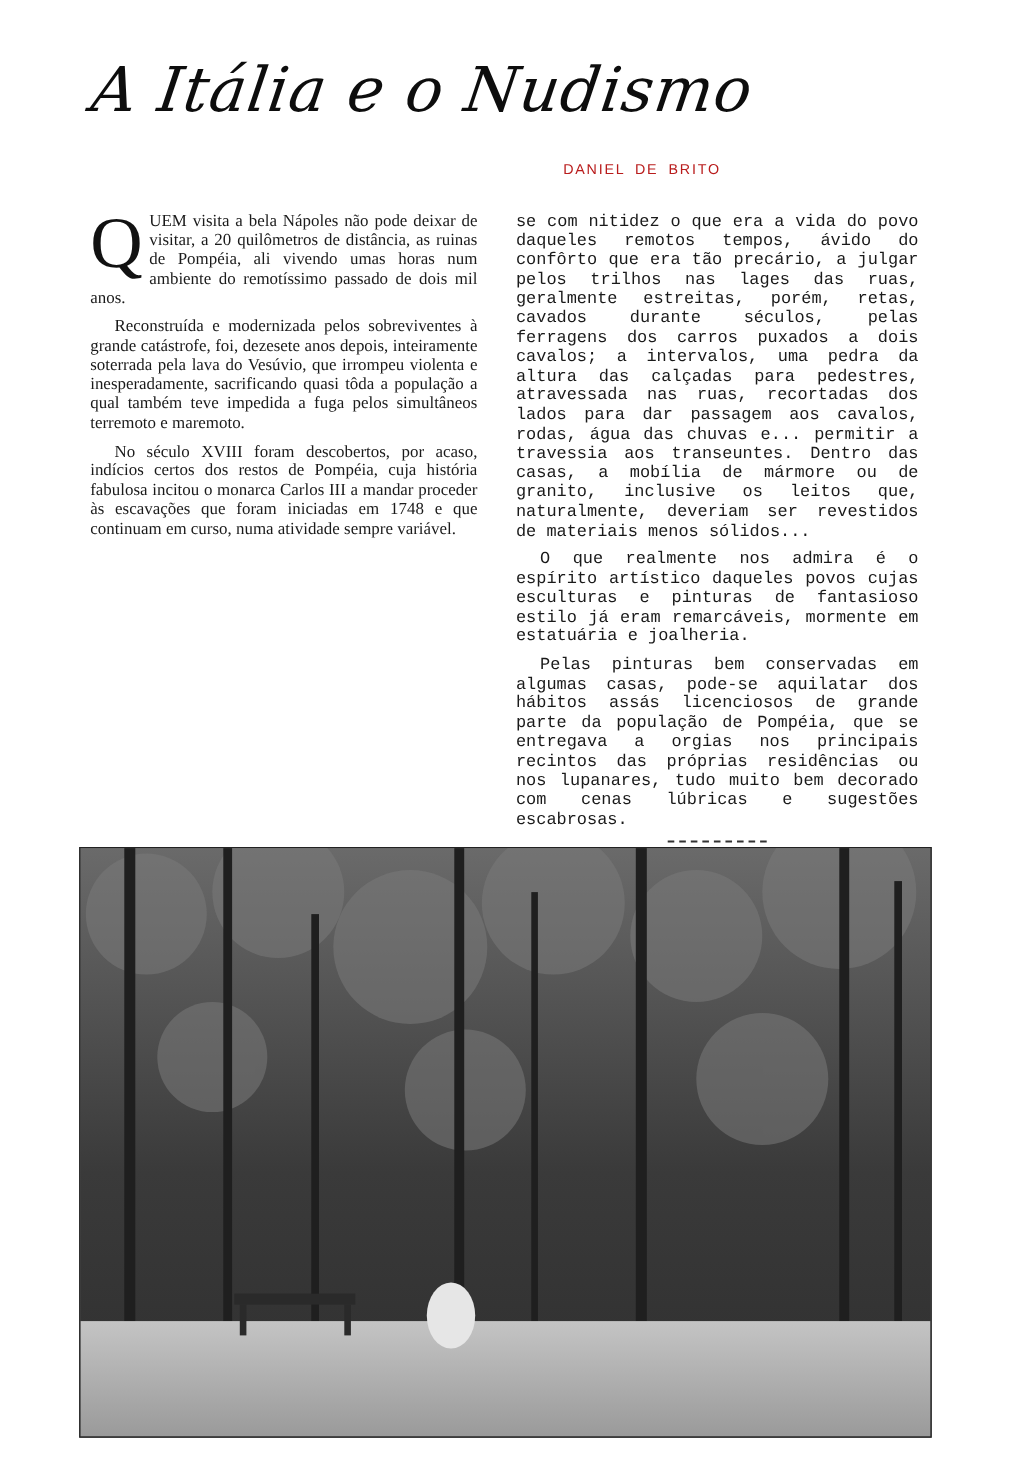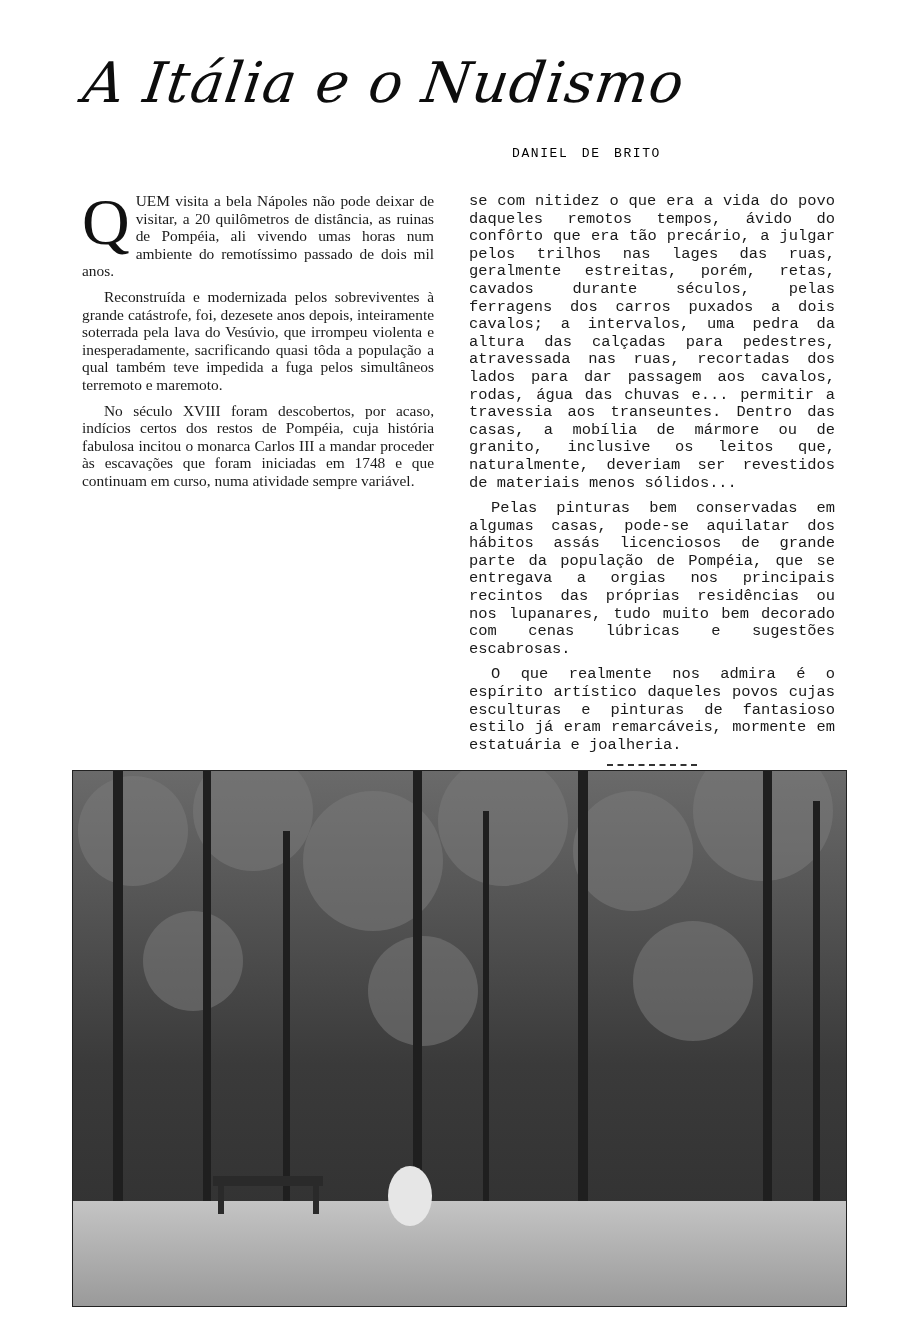--- a/index.html
+++ b/index.html
@@ -16,24 +16,24 @@
       font-family: "DejaVu Serif", "Liberation Serif", serif;
       font-style: italic;
       font-size: 56px;
       letter-spacing: 1px;
       color: #0d0d0d;
       white-space: nowrap;
       transform: skewX(-8deg);
     }
     .byline {
       position: absolute; left: 512px; top: 146px;
-      font-family: Liberation Mono, monospace;
+      font-family: Liberation Sans, sans-serif;
       font-size: 13px; letter-spacing: 1.6px;
       word-spacing: 4px;
-      color: #000000;
+      color: #b91c1c;
     }
     .col {
       position: absolute; top: 192px;
       font-size: 15.4px; line-height: 17.6px;
       text-align: justify;
       hyphens: manual;
     }
     .col-left { left: 82px; width: 352px; }
     .col-right { left: 469px; width: 366px; top: 193px; font-family: Liberation Mono, monospace; }
     .col p { margin: 0 0 8px 0; text-indent: 22px; }
@@ -73,22 +73,22 @@
 <div class="col col-left">
   <p class="no-indent">
     <span class="dropcap">Q</span><span>UEM visita a bela Nápoles não pode deixar de visitar, a 20 quilômetros de distância, as ruinas de Pompéia, ali vivendo umas horas num ambiente do remotíssimo passado de dois mil anos.</span>
   </p>
   <p>Reconstruída e modernizada pelos sobreviventes à grande catástrofe, foi, dezesete anos depois, inteiramente soterrada pela lava do Vesúvio, que irrompeu violenta e inesperadamente, sacrificando quasi tôda a população a qual também teve impedida a fuga pelos simultâneos terremoto e maremoto.</p>
   <p>No século XVIII foram descobertos, por acaso, indícios certos dos restos de Pompéia, cuja história fabulosa incitou o monarca Carlos III a mandar proceder às escavações que foram iniciadas em 1748 e que continuam em curso, numa atividade sempre variável.</p>
 </div>
 
 <div class="col col-right">
   <p class="no-indent">se com nitidez o que era a vida do povo daqueles remotos tempos, ávido do confôrto que era tão precário, a julgar pelos trilhos nas lages das ruas, geralmente estreitas, porém, retas, cavados durante séculos, pelas ferragens dos carros puxados a dois cavalos; a intervalos, uma pedra da altura das calçadas para pedestres, atravessada nas ruas, recortadas dos lados para dar passagem aos cavalos, rodas, água das chuvas e... permitir a travessia aos transeuntes. Dentro das casas, a mobília de mármore ou de granito, inclusive os leitos que, naturalmente, deveriam ser revestidos de materiais menos sólidos...</p>
+  <p>O que realmente nos admira é o espírito artístico daqueles povos cujas esculturas e pinturas de fantasioso estilo já eram remarcáveis, mormente em estatuária e joalheria.</p>
   <p>Pelas pinturas bem conservadas em algumas casas, pode-se aquilatar dos hábitos assás licenciosos de grande parte da população de Pompéia, que se entregava a orgias nos principais recintos das próprias residências ou nos lupanares, tudo muito bem decorado com cenas lúbricas e sugestões escabrosas.</p>
-  <p>O que realmente nos admira é o espírito artístico daqueles povos cujas esculturas e pinturas de fantasioso estilo já eram remarcáveis, mormente em estatuária e joalheria.</p>
   <div class="separator"></div>
   <div class="continued">(Continua na pág. 14)</div>
 </div>
 
 <div class="photo" role="img" aria-label="black-and-white photograph of an outdoor naturist ball game in a wooded park">
   <svg viewBox="0 0 773 535" preserveAspectRatio="none">
     <defs>
       <linearGradient id="sky" x1="0" y1="0" x2="0" y2="1">
         <stop offset="0" stop-color="#6a6a6a"></stop>
         <stop offset="0.55" stop-color="#3a3a3a"></stop>

